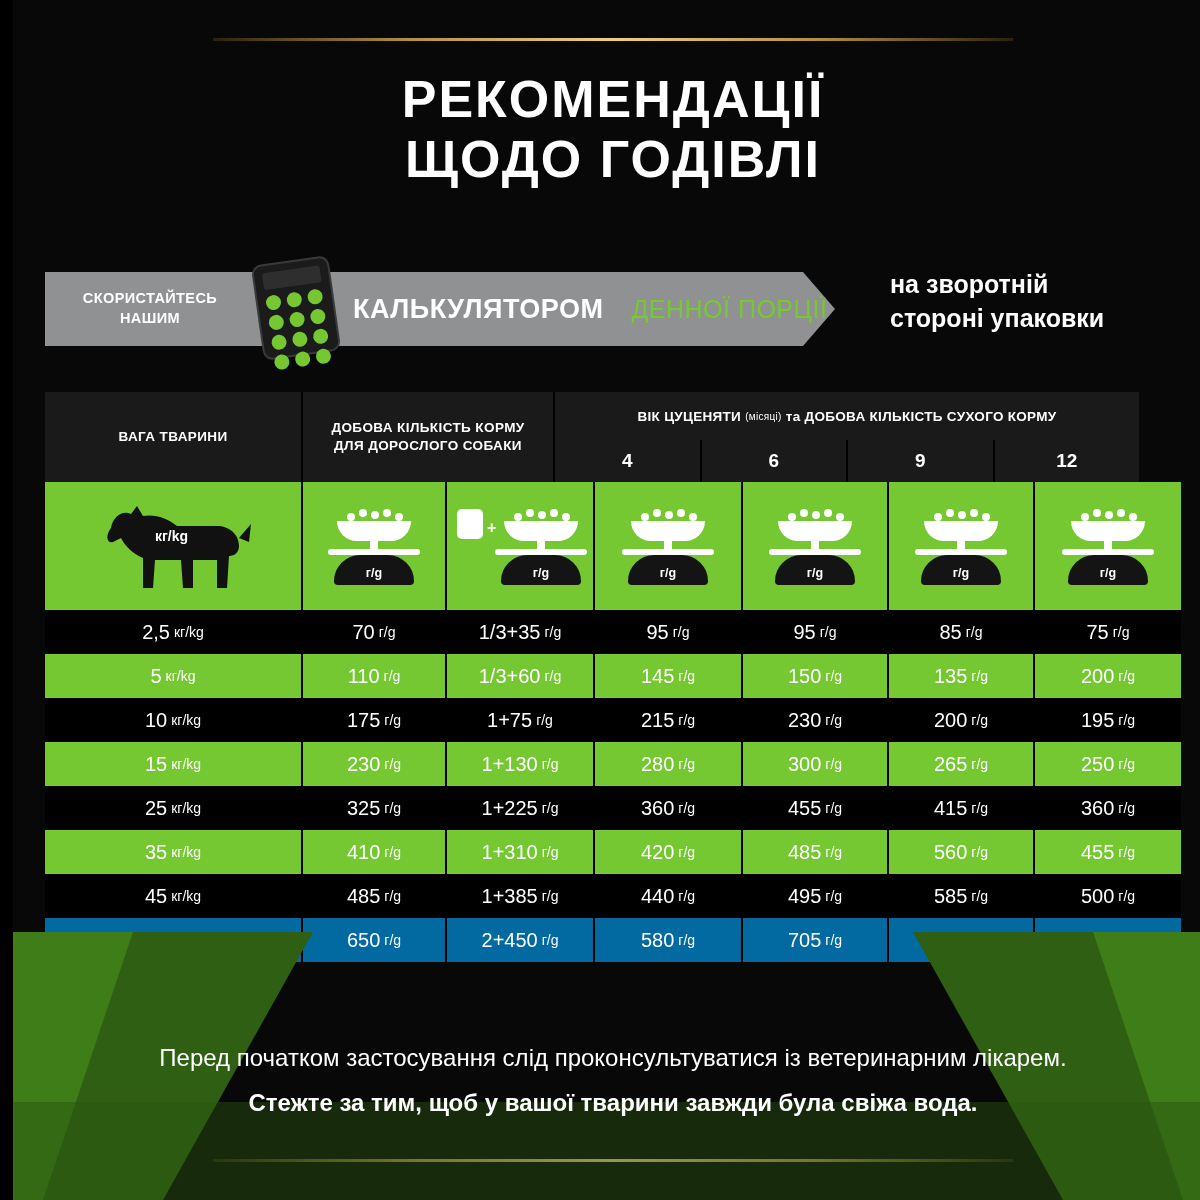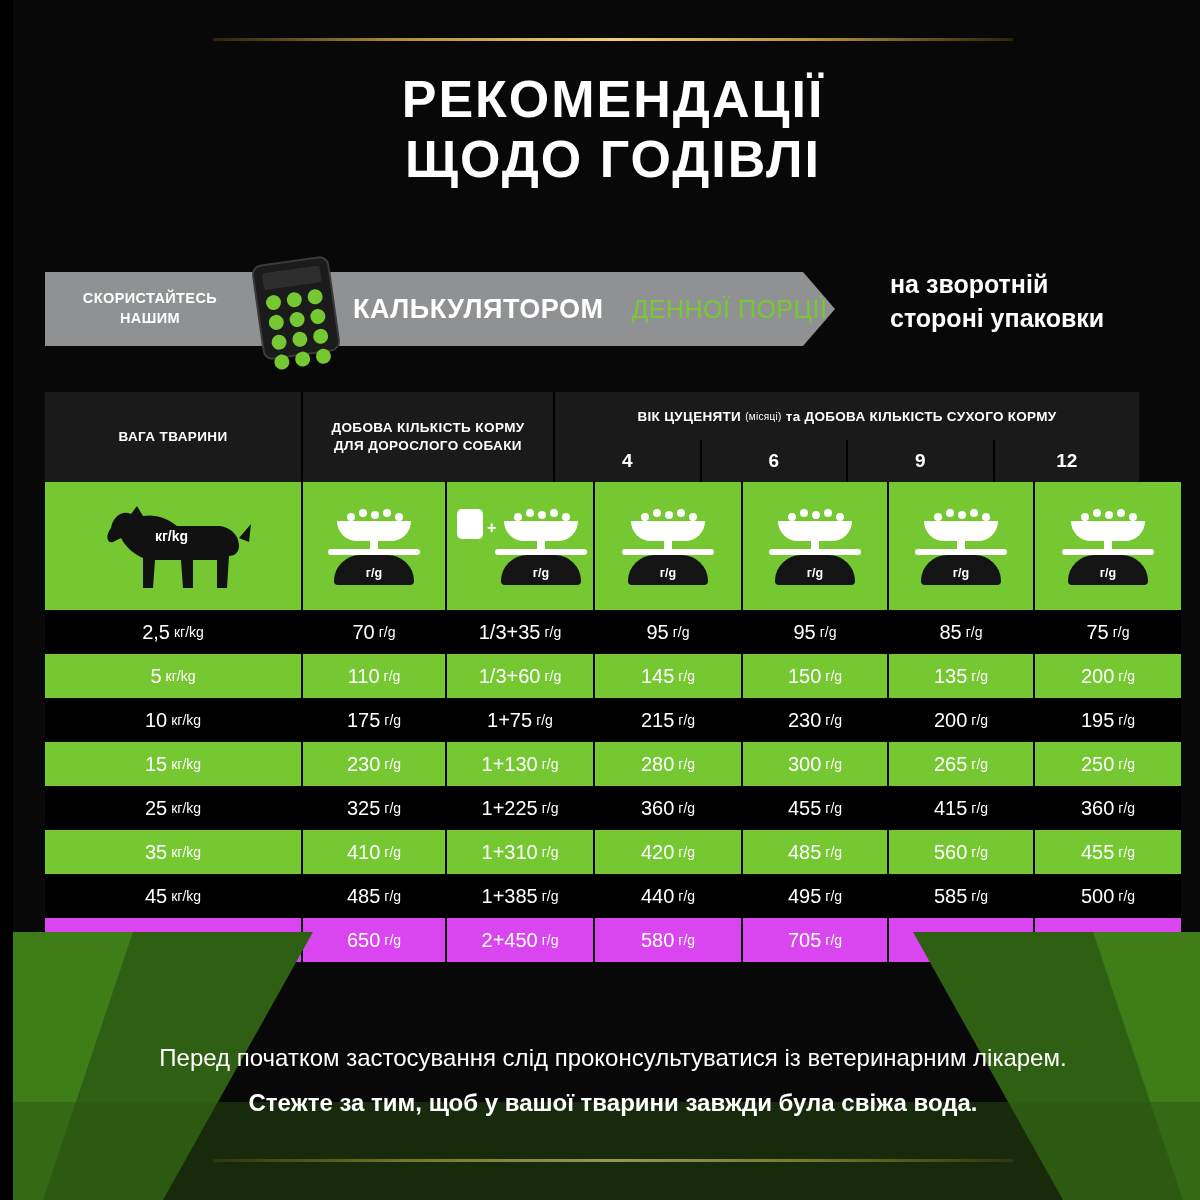--- a/index.html
+++ b/index.html
@@ -262,21 +262,21 @@
   .drow { height: 44px; }
   .drow .cell {
     font-size: 20px;
     border-right: 2px solid #000;
     white-space: nowrap;
   }
   .drow .cell:last-child { border-right: none; text-align: right; }
   .drow .unit { font-size: 14px; margin-left: 4px; }
   .drow.dark .cell { background: #000000; color: #ffffff; }
   .drow.green .cell { background: #76c832; color: #ffffff; }
-  .drow.green-dk .cell { background: #d946ef; color: #ffffff; }
+  .drow.green-dk .cell { background: #0369a1; color: #ffffff; }
 
   
   .footer-bg {
     position: absolute;
     left: 0; right: 0; bottom: 0;
     height: 268px;
     overflow: hidden;
   }
   .footer-note {
     position: absolute;

